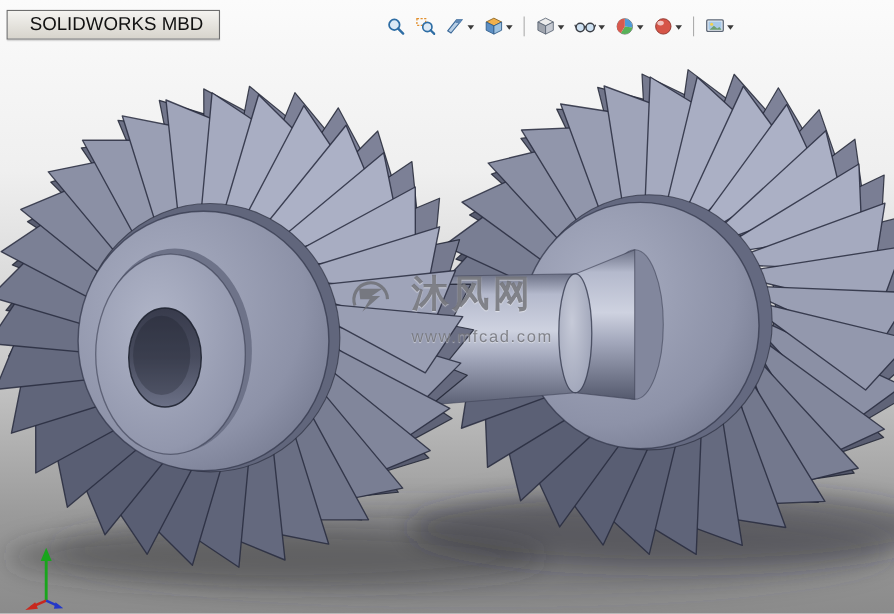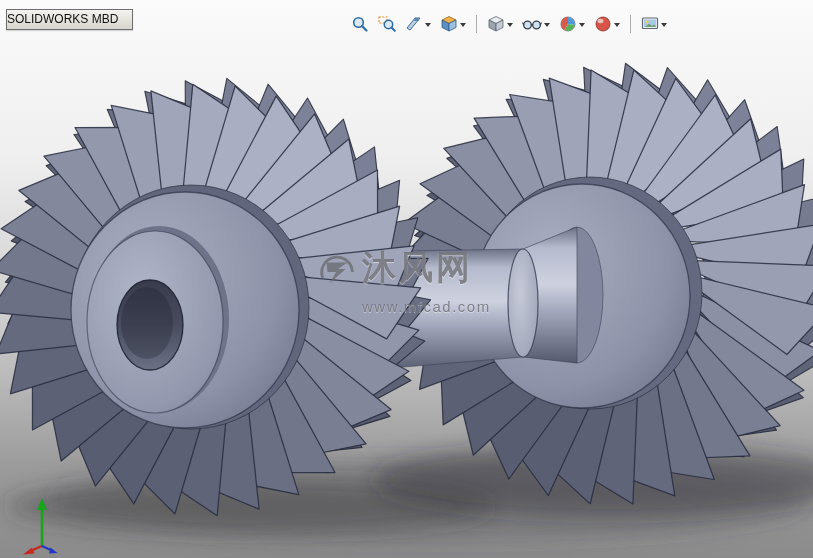--- a/index.html
+++ b/index.html
@@ -6,36 +6,36 @@
   html,body { width:813px; height:558px; }
   body { font-family:"Liberation Sans", sans-serif; }
 
   .stage {
     position:relative; width:813px; height:558px; overflow:hidden;
     background:linear-gradient(180deg,#fbfbfb 0%,#efefef 28%,#cccccc 58%,#9a9a9a 84%,#8b8b8b 100%);
   }
   #model-svg { position:absolute; left:0; top:0; }
 
   .doc-tab {
-    position:absolute; left:6px; top:9px; padding:2px 14px 3px 0;
+    position:absolute; left:6px; top:9px; padding:2px 14px 3px 20px;
     background:linear-gradient(#f4f3f0,#d7d4cc);
-    border:1px solid #6e6e6e; font-size:12px; color:#111; white-space:nowrap;
+    border:1px solid #6e6e6e; font-size:17px; color:#111; white-space:nowrap;
     box-shadow:0 1px 1px rgba(0,0,0,.15);
   }
 
   .hud-toolbar {
     position:absolute; left:350px; top:14px; display:flex; align-items:center; gap:7px;
   }
   .tool { display:flex; align-items:center; gap:2px; cursor:pointer; padding:1px; border-radius:2px; }
   .tool svg { display:block; }
   .dd { width:0; height:0; border-left:3.5px solid transparent; border-right:3.5px solid transparent; border-top:4px solid #3a3a3a; margin-top:2px; }
   .sep { width:1px; height:18px; background:rgba(110,110,110,.55); margin:0 2px; }
 
   .watermark {
-    position:absolute; left:316px; top:250px; display:flex; align-items:flex-start; gap:4px;
+    position:absolute; left:316px; top:250px; display:flex; align-items:flex-start; gap:16px;
     color:rgba(108,110,116,.82); text-shadow:0 1px 1px rgba(255,255,255,.5);
     pointer-events:none;
   }
   .wm-col { display:flex; flex-direction:column; }
   .wm-name { font-size:34px; font-weight:bold; letter-spacing:3px; line-height:1.05; }
   .wm-url  { font-size:15px; letter-spacing:1.5px; margin-top:12px; }
 
   .triad { position:absolute; left:22px; bottom:2px; }
 </style>
 </head>

